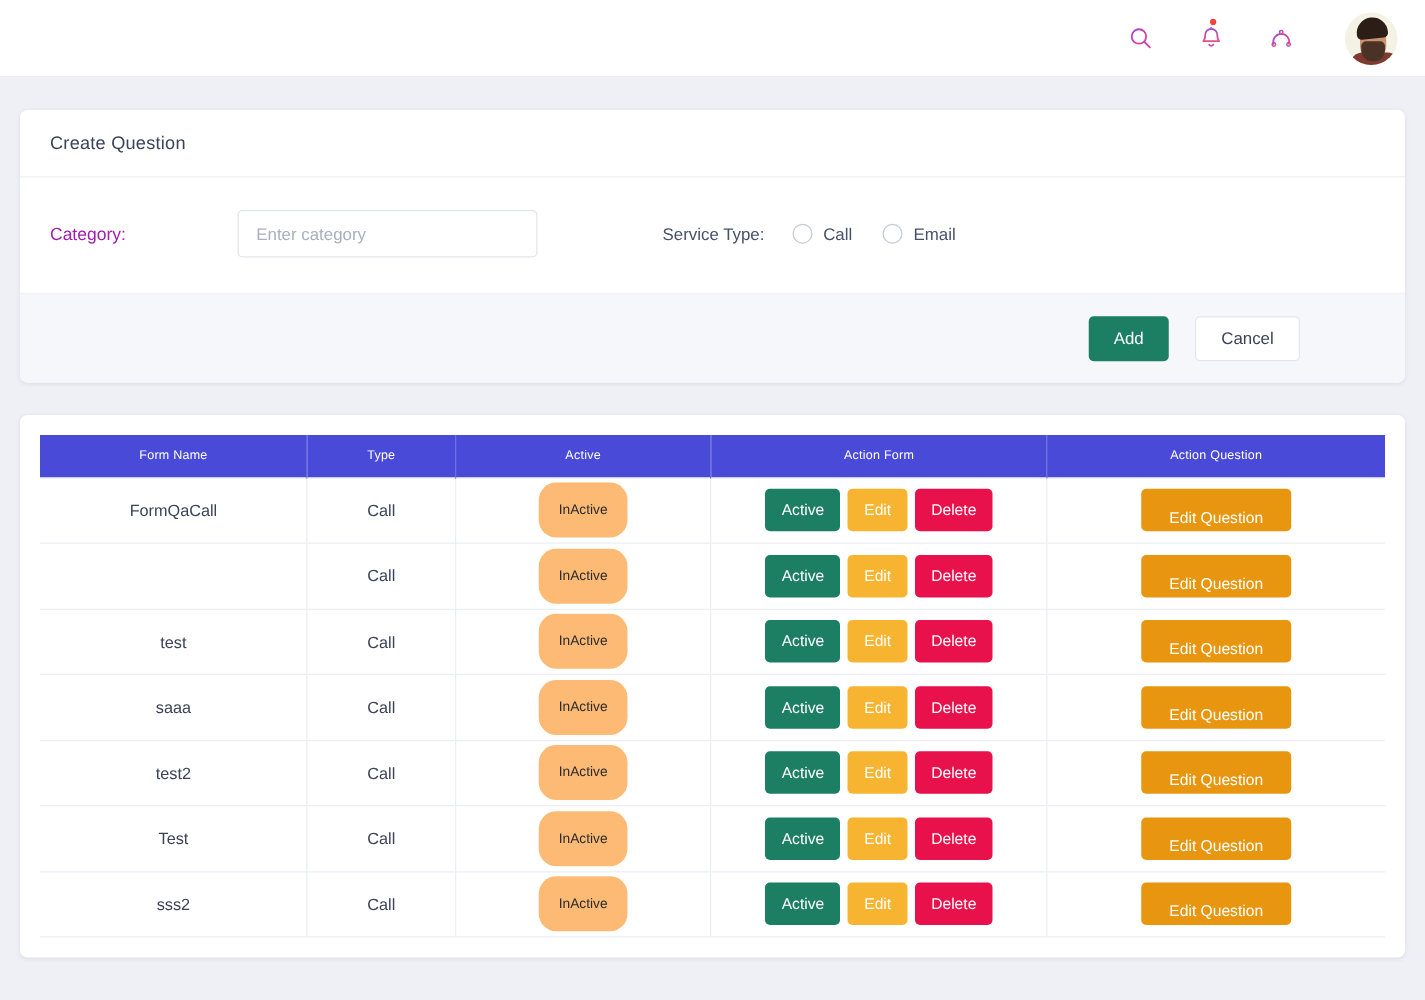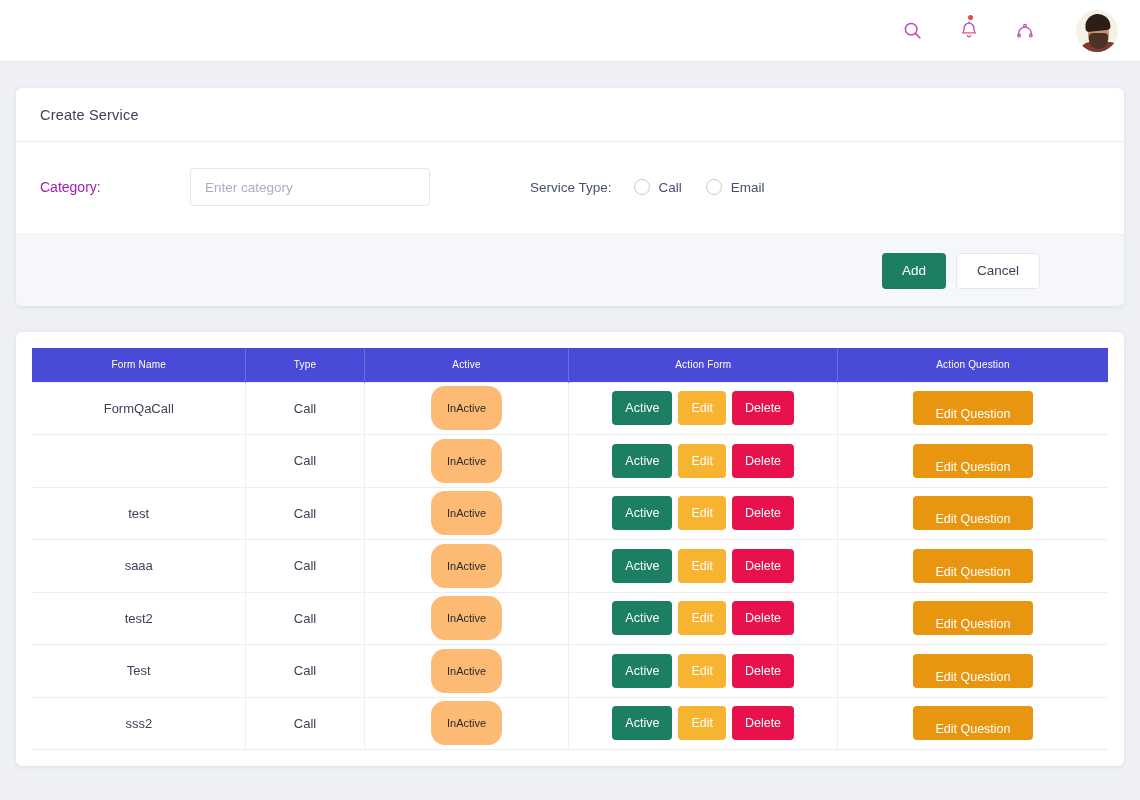--- a/index.html
+++ b/index.html
@@ -148,21 +148,21 @@
 
   .card-foot {
     background: #f6f7fb;
     border-top: 1px solid #edeef3;
     border-radius: 0 0 6px 6px;
     height: 72px;
     display: flex;
     align-items: center;
     justify-content: flex-end;
     padding-right: 84px;
-    gap: 10px;
+    gap: 21px;
   }
   .btn {
     font-family: "Liberation Sans", sans-serif;
     font-size: 13.5px;
     border: none;
     border-radius: 4px;
     height: 36px;
     padding: 0 20px;
     cursor: pointer;
   }
@@ -291,21 +291,21 @@
       <span class="hair"></span>
     </div>
 
   </div>
 </div>
 
 <div class="page">
 
   <div class="card create-card">
     <div class="card-head">
-      <span class="card-head-title">Create Service</span>
+      <span class="card-head-title">Create Question</span>
     </div>
 
     <div class="card-body">
       <div class="field-row">
         <span class="field-label">Category:</span>
         <input class="text-input" type="text" placeholder="Enter category" style="">
       </div>
 
       <div class="service-group">
         <span class="service-label">Service Type:</span>

